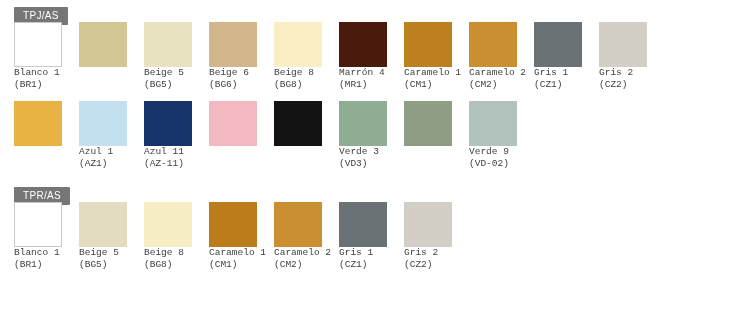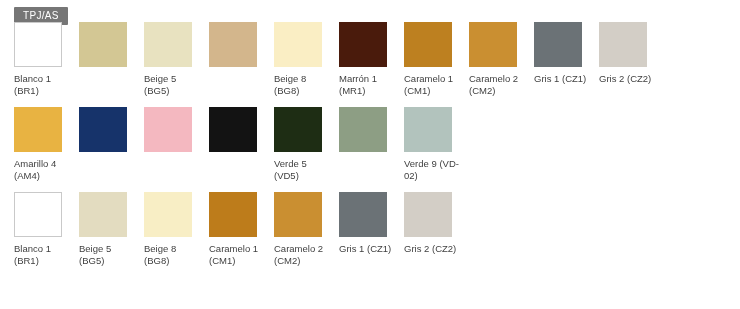--- a/index.html
+++ b/index.html
@@ -68,27 +68,26 @@
     width: 48px;
     height: 45px;
     box-sizing: border-box;
     display: block;
   }
   .swatch-chip.bordered {
     border: 1px solid #c9c9c9;
   }
 
   .swatch-label {
-    margin-top: 6px;
     font-size: 9.5px;
     line-height: 12px;
     color: #3f3f3f;
     width: 62px;
     word-wrap: break-word;
-    font-family: Liberation Sans, sans-serif;
+    font-family: Liberation Mono, monospace;
   }
   .swatch-label .nm {
     display: block;
   }
   .swatch-label .cd {
     display: block;
   }
 
   
   .row-gap-1 { height: 10px; }
@@ -113,32 +112,36 @@
           </div>
           <div class="swatch-cell">
             <div class="swatch-chip" style="background-color: rgb(232, 226, 192);"></div>
             <div class="swatch-label">
               <span class="nm">Beige 5</span>
               <span class="cd">(BG5)</span>
             </div>
           </div>
           <div class="swatch-cell">
             <div class="swatch-chip" style="background-color: rgb(211, 182, 140);"></div>
+            <div class="swatch-label">
+              <span class="nm">Beige 6</span>
+              <span class="cd">(BG6)</span>
+            </div>
           </div>
           <div class="swatch-cell">
             <div class="swatch-chip" style="background-color: rgb(250, 238, 196);"></div>
             <div class="swatch-label">
               <span class="nm">Beige 8</span>
               <span class="cd">(BG8)</span>
             </div>
           </div>
           <div class="swatch-cell">
             <div class="swatch-chip" style="background-color: rgb(74, 27, 12);"></div>
             <div class="swatch-label">
-              <span class="nm">Marrón 1</span>
+              <span class="nm">Marrón 4</span>
               <span class="cd">(MR1)</span>
             </div>
           </div>
           <div class="swatch-cell">
             <div class="swatch-chip" style="background-color: rgb(189, 128, 32);"></div>
             <div class="swatch-label">
               <span class="nm">Caramelo 1</span>
               <span class="cd">(CM1)</span>
             </div>
           </div>
@@ -159,54 +162,60 @@
             <div class="swatch-chip" style="background-color: rgb(211, 206, 198);"></div>
             <div class="swatch-label">
               <span class="nm">Gris 2 (CZ2)</span>
             </div>
           </div>
         </div>
         <div class="row-gap-1"></div>
         <div class="swatch-row">
           <div class="swatch-cell">
             <div class="swatch-chip" style="background-color: rgb(232, 179, 66);"></div>
-            <div class="swatch-label">
-              <span class="nm">Amarillo 4</span>
-              <span class="cd">(AM4)</span>
+          </div>
+          <div class="swatch-cell">
+            <div class="swatch-chip" style="background-color: rgb(194, 224, 239);"></div>
+            <div class="swatch-label">
+              <span class="nm">Azul 1 (AZ1)</span>
             </div>
           </div>
           <div class="swatch-cell">
             <div class="swatch-chip" style="background-color: rgb(22, 51, 106);"></div>
+            <div class="swatch-label">
+              <span class="nm">Azul 11 (AZ-11)</span>
+            </div>
           </div>
           <div class="swatch-cell">
             <div class="swatch-chip" style="background-color: rgb(244, 184, 192);"></div>
           </div>
           <div class="swatch-cell">
             <div class="swatch-chip" style="background-color: rgb(19, 19, 19);"></div>
           </div>
           <div class="swatch-cell">
-            <div class="swatch-chip" style="background-color: rgb(30, 45, 20);"></div>
-            <div class="swatch-label">
-              <span class="nm">Verde 5</span>
-              <span class="cd">(VD5)</span>
+            <div class="swatch-chip" style="background-color: rgb(143, 173, 147);"></div>
+            <div class="swatch-label">
+              <span class="nm">Verde 3</span>
+              <span class="cd">(VD3)</span>
             </div>
           </div>
           <div class="swatch-cell">
             <div class="swatch-chip" style="background-color: rgb(141, 158, 132);"></div>
           </div>
           <div class="swatch-cell">
             <div class="swatch-chip" style="background-color: rgb(178, 195, 189);"></div>
             <div class="swatch-label">
               <span class="nm">Verde 9 (VD-02)</span>
             </div>
           </div>
         </div>
         <div class="row-gap-1"></div>
       </div>
       <div class="group">
+        <div class="group-head"><span class="group-badge">TPR/AS</span></div>
         <div class="swatch-row">
           <div class="swatch-cell">
             <div class="swatch-chip bordered" style="background-color: rgb(255, 255, 255);"></div>
             <div class="swatch-label">
               <span class="nm">Blanco 1</span>
               <span class="cd">(BR1)</span>
             </div>
           </div>
           <div class="swatch-cell">
             <div class="swatch-chip" style="background-color: rgb(227, 220, 192);"></div>

